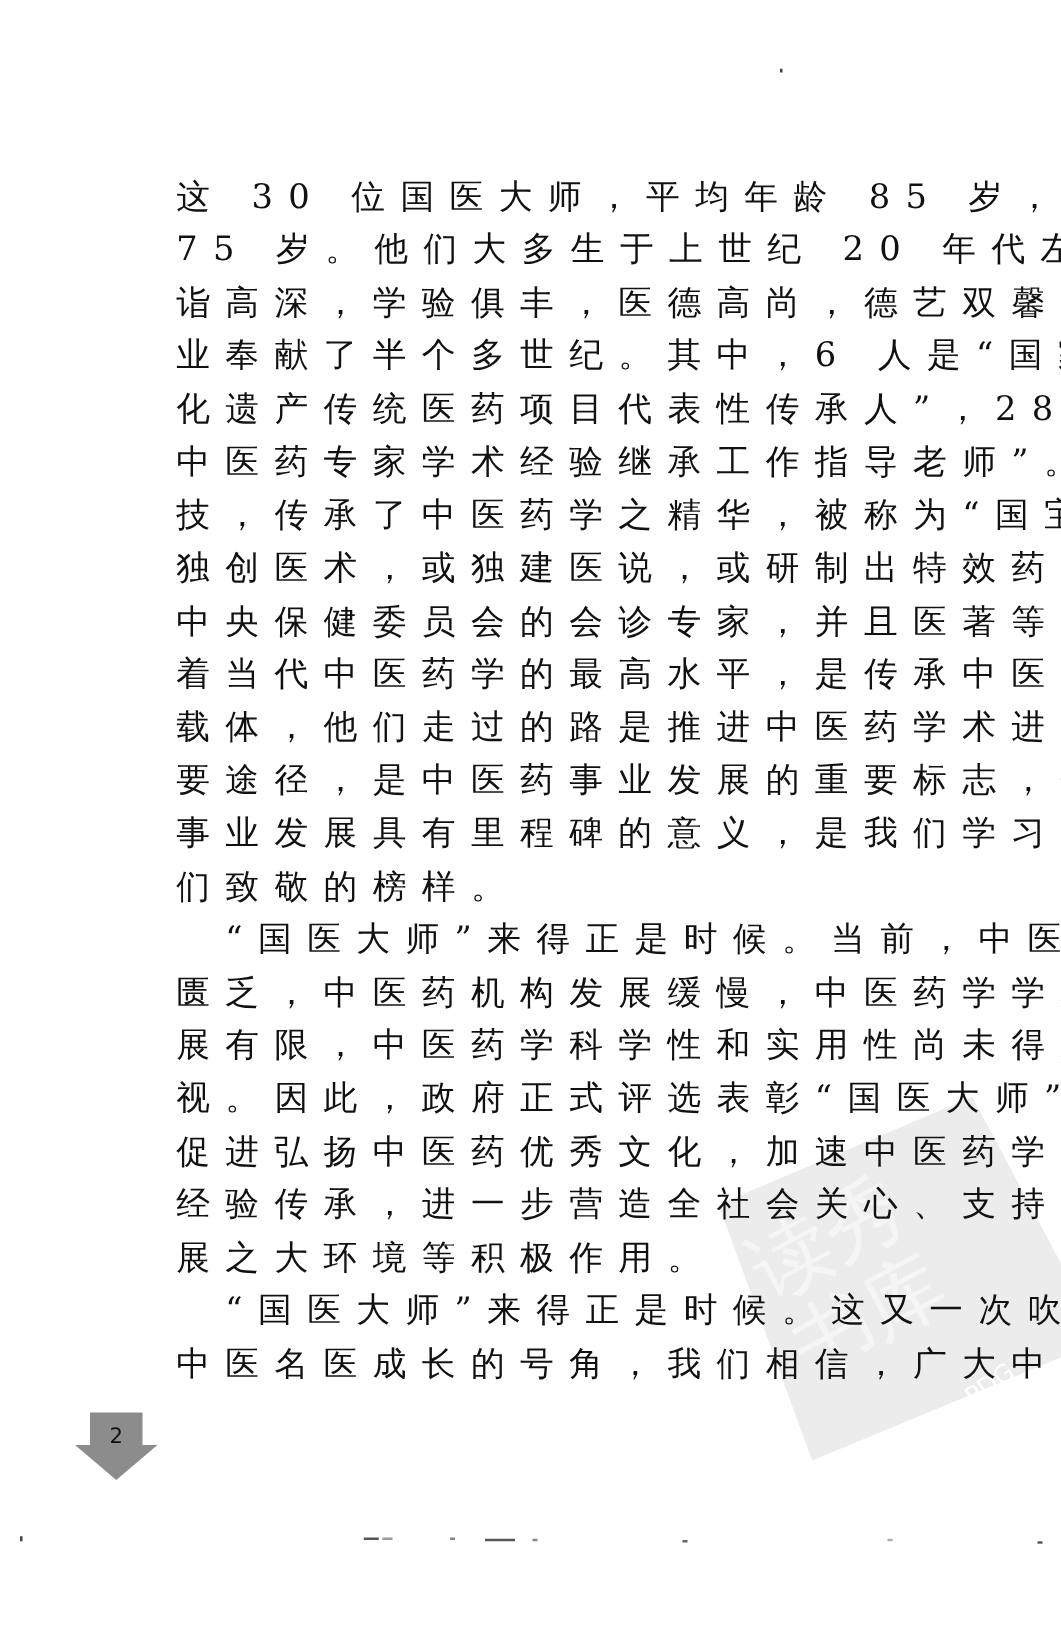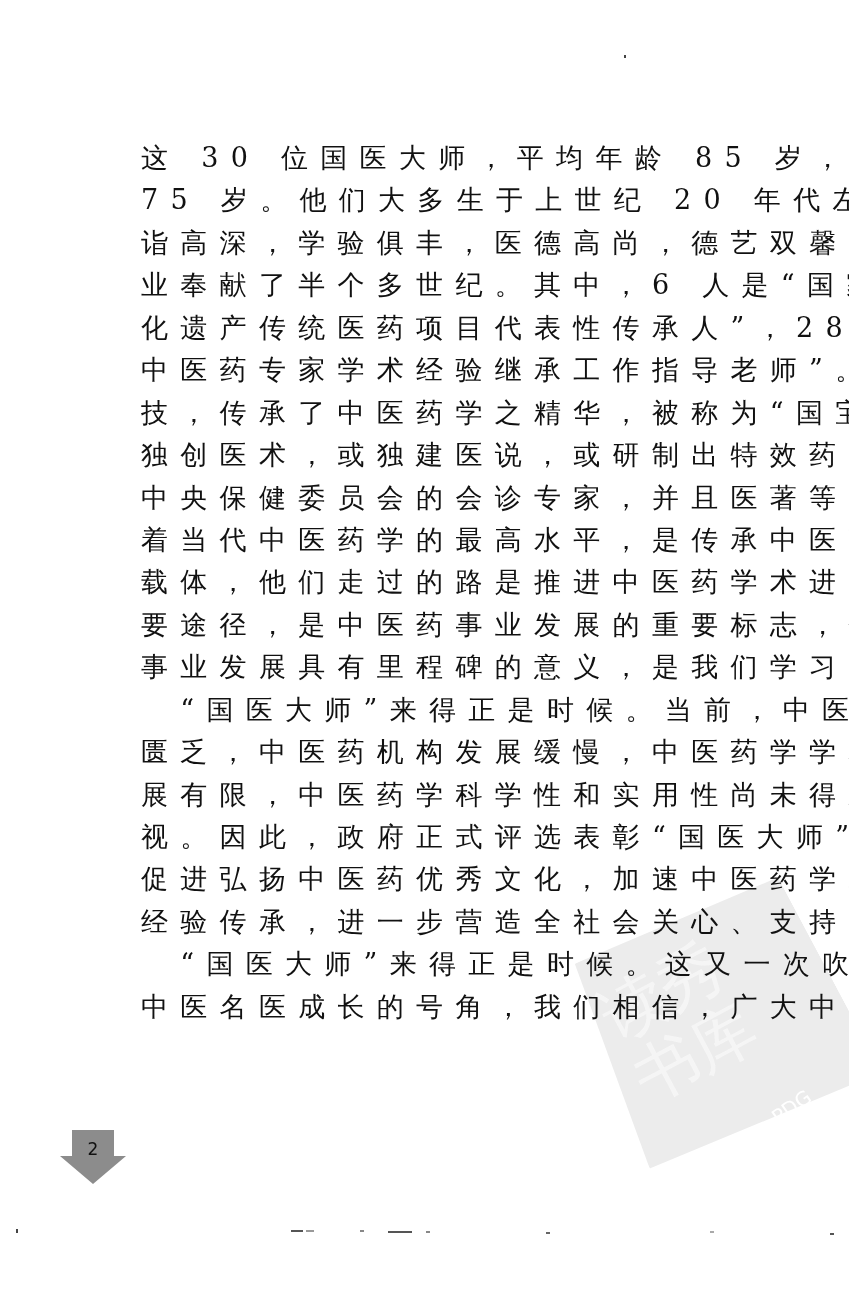--- a/index.html
+++ b/index.html
@@ -108,26 +108,28 @@
     <div class="line">业奉献了半个多世纪。其中，6 人是“国家级非物质文</div>
     <div class="line">化遗产传统医药项目代表性传承人”，28 人是“全国老</div>
     <div class="line">中医药专家学术经验继承工作指导老师”。他们身怀绝</div>
     <div class="line">技，传承了中医药学之精华，被称为“国宝”。他们或</div>
     <div class="line">独创医术，或独建医说，或研制出特效药剂，大都做过</div>
     <div class="line">中央保健委员会的会诊专家，并且医著等身。他们代表</div>
     <div class="line">着当代中医药学的最高水平，是传承中医药文化的重要</div>
     <div class="line">载体，他们走过的路是推进中医药学术进步的必须的重</div>
     <div class="line">要途径，是中医药事业发展的重要标志，他们对中医药</div>
     <div class="line">事业发展具有里程碑的意义，是我们学习的横范，是我</div>
+    <div class="line">们致敬的榜样。</div>
     <div class="line">　“国医大师”来得正是时候。当前，中医药学人才</div>
     <div class="line">匮乏，中医药机构发展缓慢，中医药学学科发展空间扩</div>
     <div class="line">展有限，中医药学科学性和实用性尚未得到应有的重</div>
     <div class="line">视。因此，政府正式评选表彰“国医大师”，能够起到</div>
     <div class="line">促进弘扬中医药优秀文化，加速中医药学术思想和临床</div>
     <div class="line">经验传承，进一步营造全社会关心、支持中医药事业发</div>
+    <div class="line">展之大环境等积极作用。</div>
     <div class="line">　“国医大师”来得正是时候。这又一次吹响了促进</div>
     <div class="line">中医名医成长的号角，我们相信，广大中医药工作者及</div>
   </div>
 
   <div class="page-badge">
     <svg width="70" height="58" viewBox="0 0 70 58">
       <defs>
         <filter id="grain" x="0" y="0" width="100%" height="100%">
           <feTurbulence type="fractalNoise" baseFrequency="0.9" numOctaves="1" result="n"></feTurbulence>
           <feColorMatrix type="saturate" values="0"></feColorMatrix>

